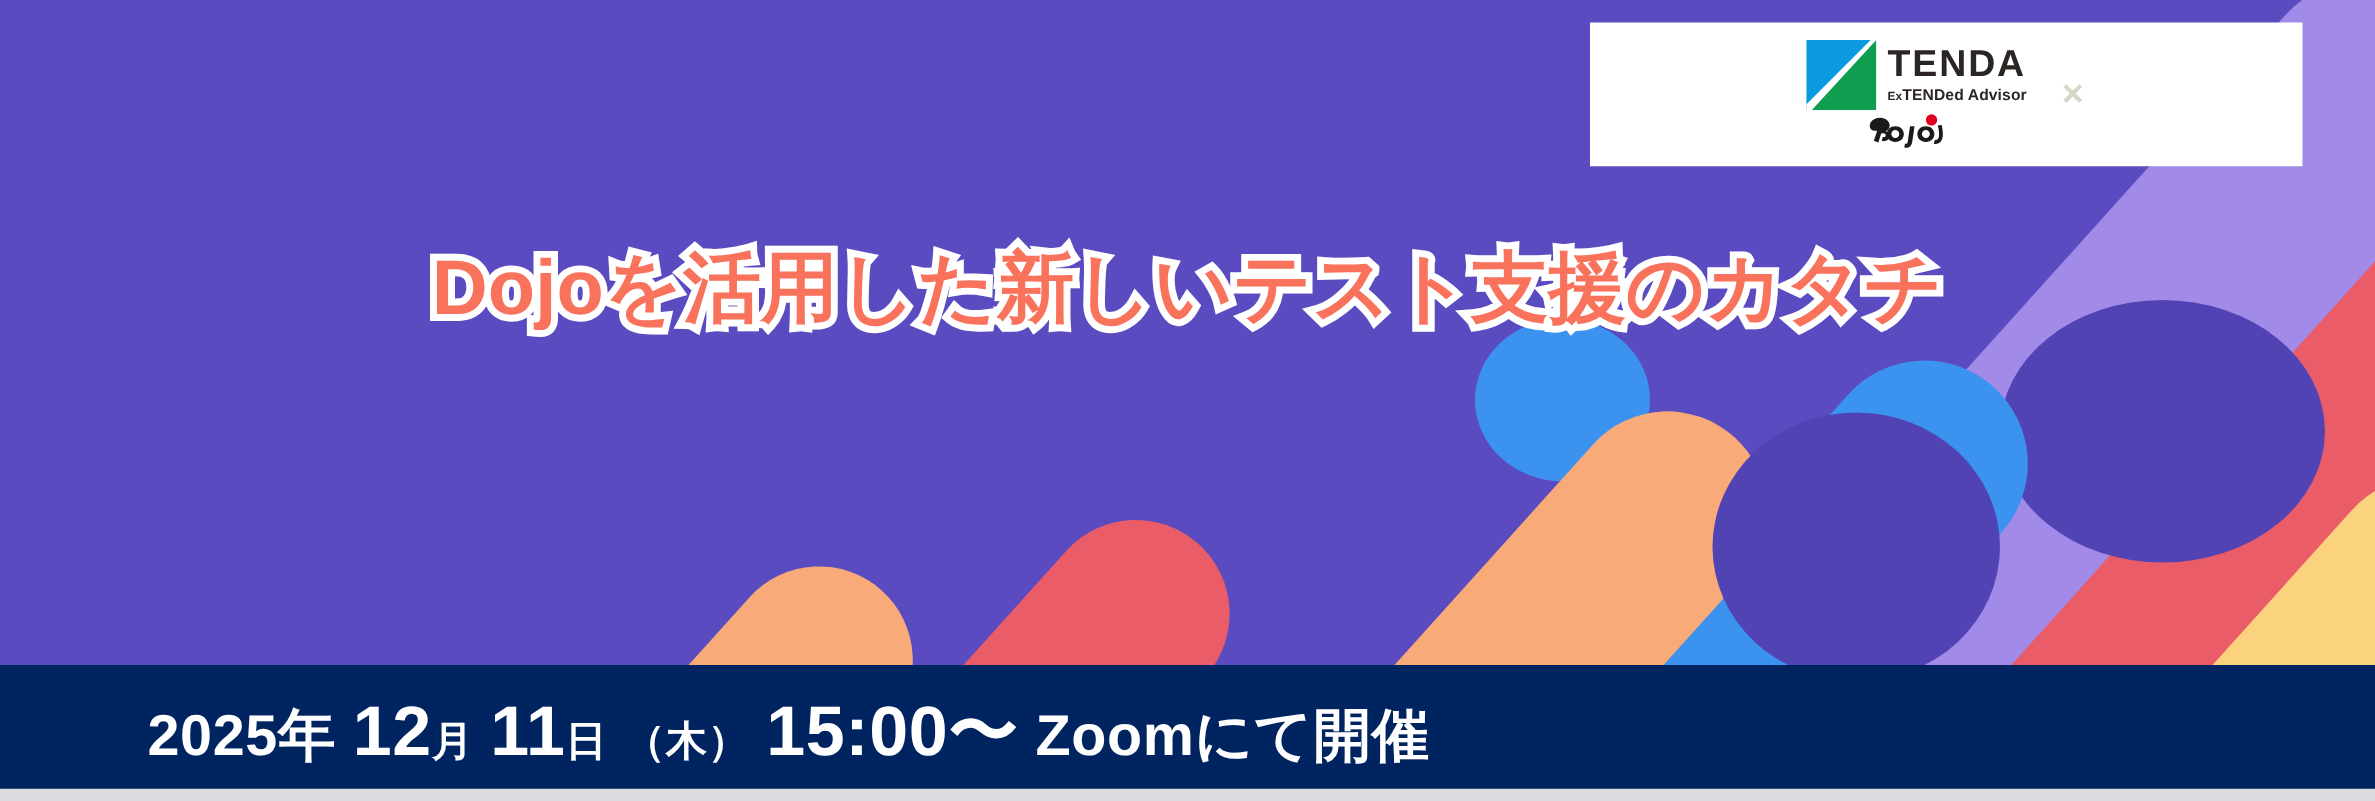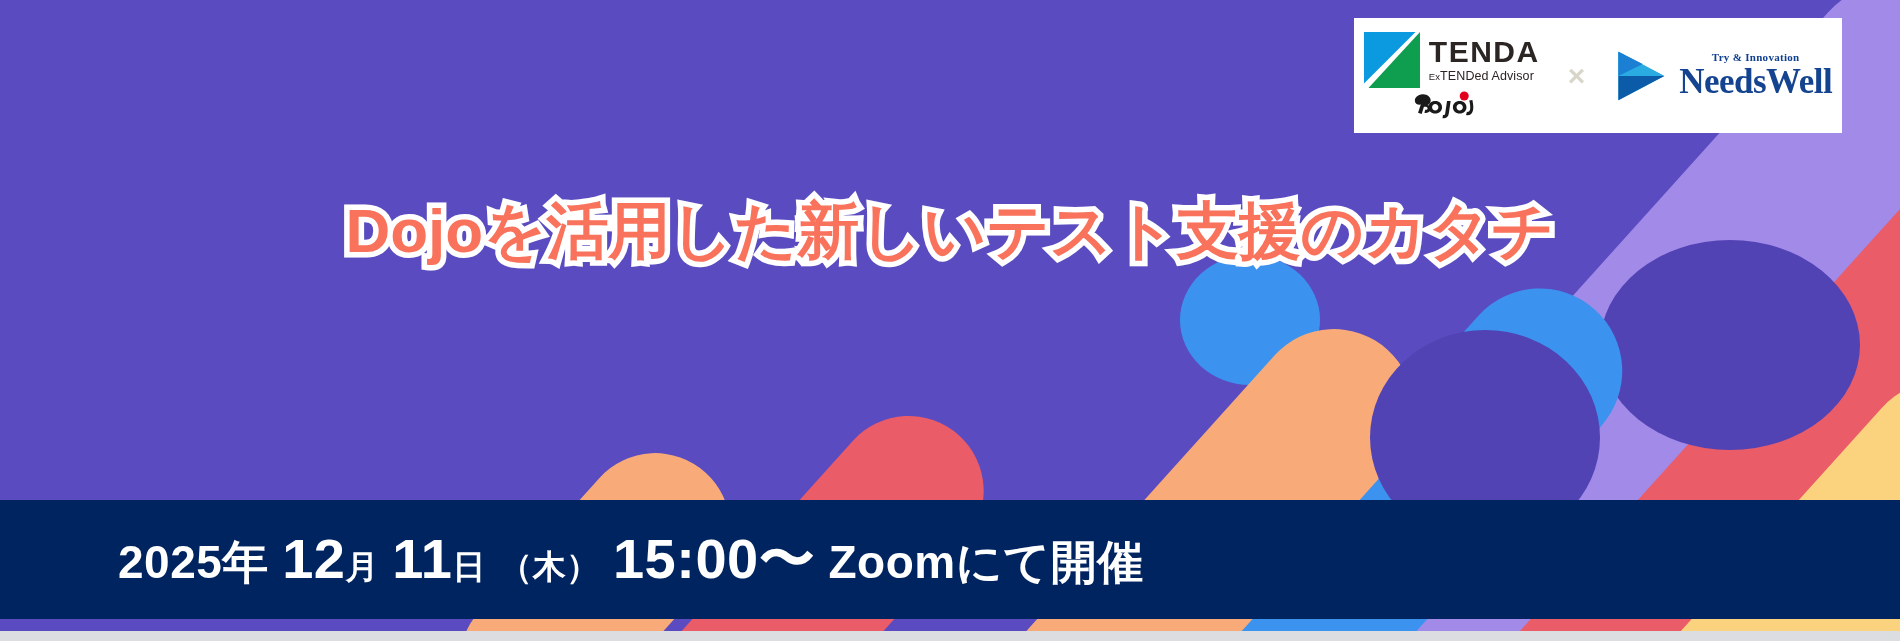--- a/index.html
+++ b/index.html
@@ -46,21 +46,21 @@
     color:#111111;
     letter-spacing:2px;
     white-space:nowrap;
   }
 
   
   .logo-block{
     position:absolute;
     right:58px;
     top:18px;
-    width:488px;
+    width:570px;
     height:115px;
     background:#ffffff;
     display:flex;
     align-items:center;
     justify-content:center;
     gap:26px;
     z-index:30;
   }
   .logo-left{
     display:flex;
@@ -85,21 +85,21 @@
     line-height:1;
   }
   .tenda-name{
     font-size:30px;
     font-weight:700;
     color:#2b2523;
     letter-spacing:1.5px;
   }
   .tenda-sub{
     font-size:12.5px;
-    font-weight:400;
+    font-weight:700;
     color:#2b2523;
     letter-spacing:0.1px;
     margin-top:3px;
   }
   .tenda-sub .ex{font-size:9.5px;}
   .dojo-mark{
     margin-top:1px;
     height:30px;
     width:86px;
   }
@@ -164,22 +164,22 @@
     color:#f9725c;
     letter-spacing:0px;
     -webkit-text-stroke:11px #ffffff;
     paint-order:stroke fill;
   }
 
   
   .datebar{
     position:absolute;
     left:0;right:0;
-    bottom:22px;
-    height:119px;
+    bottom:2px;
+    height:107px;
     background:#00245f;
     z-index:40;
     display:flex;
     align-items:center;
   }
   .date-text{
     color:#ffffff;
     font-size:46px;
     font-weight:700;
     margin-left:118px;
@@ -245,32 +245,20 @@
         <path d="M14 16c6-10 22-12 30-4 7 7 4 16-3 19 4 1 7 4 7 8 0 7-7 11-14 9l2-7c3 1 5 0 5-3 0-3-4-4-8-3l-5 16-8-3 6-18c-7 1-13-2-13-8 0-2 0-4 1-6z" fill="#1a1a1a"></path>
         <path d="M58 22c9 0 15 6 15 14s-6 14-15 14-15-6-15-14 6-14 15-14zm0 7c-4 0-7 3-7 7s3 7 7 7 7-3 7-7-3-7-7-7z" fill="#1a1a1a"></path>
         <path d="M84 22h8l-4 27c-1 8-6 12-14 11l1-7c3 1 5-1 5-4z" fill="#1a1a1a"></path>
         <path d="M112 22c9 0 15 6 15 14s-6 14-15 14-15-6-15-14 6-14 15-14zm0 7c-4 0-7 3-7 7s3 7 7 7 7-3 7-7-3-7-7-7z" fill="#1a1a1a"></path>
         <path d="M140 20c2 10 3 18 1 24-2 7-8 11-15 9l2-7c3 1 6-1 7-5 1-6 0-13-2-20z" fill="#1a1a1a"></path>
       </svg>
     </div>
 
     <span class="cross-icon">×</span>
 
-    <div class="logo-right">
-      <svg class="nw-tri" viewBox="0 0 100 100">
-        <polygon points="10,5 95,50 10,95" fill="#2aace2"></polygon>
-        <polygon points="10,5 95,50 10,50" fill="#2aace2"></polygon>
-        <polygon points="10,50 95,50 10,95" fill="#0b5ba8"></polygon>
-        <polygon points="10,5 55,28 10,50" fill="#1b7fd4"></polygon>
-      </svg>
-      <span class="nw-words">
-        <span class="nw-tag">Try &amp; Innovation</span>
-        <span class="nw-name">NeedsWell</span>
-      </span>
-    </div>
   </div>
 
   <div class="headlines">
     <p class="hl hl2">Dojoを活用した新しいテスト支援のカタチ</p>
   </div>
 
   <div class="datebar">
     <div class="date-text"><span>2025年</span> <span class="big">12</span><span class="small">月</span> <span class="big">11</span><span class="small">日</span> <span class="small">（木）</span> <span class="big">15:00〜</span> <span>Zoomにて開催</span></div>
   </div>
   <div class="footer-strip"></div>

